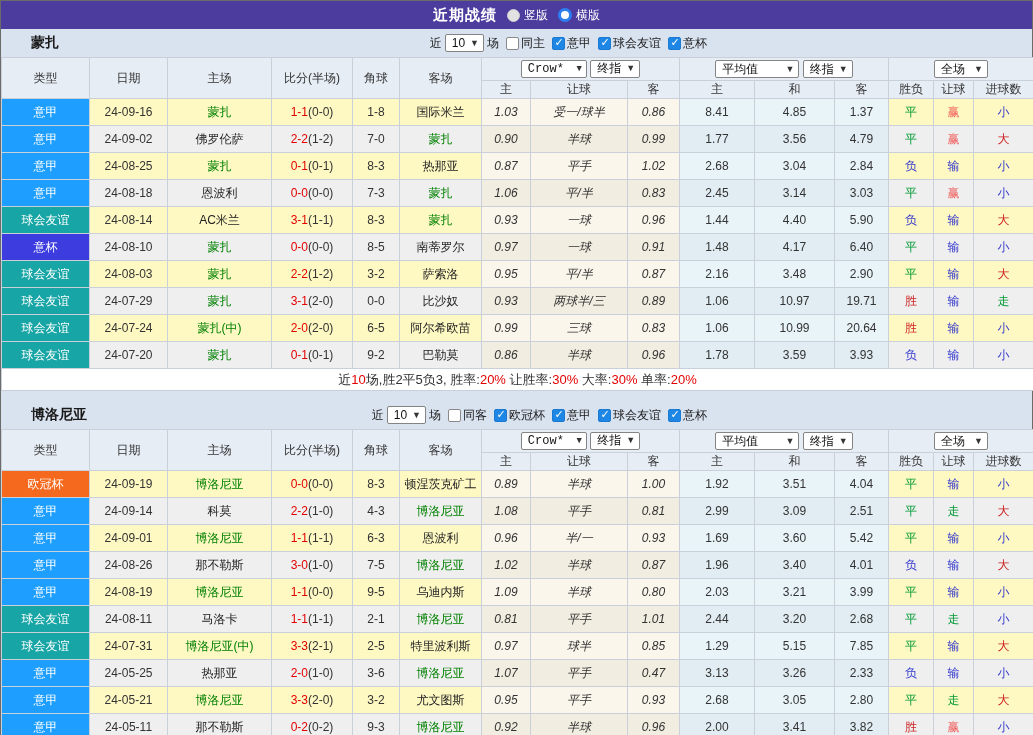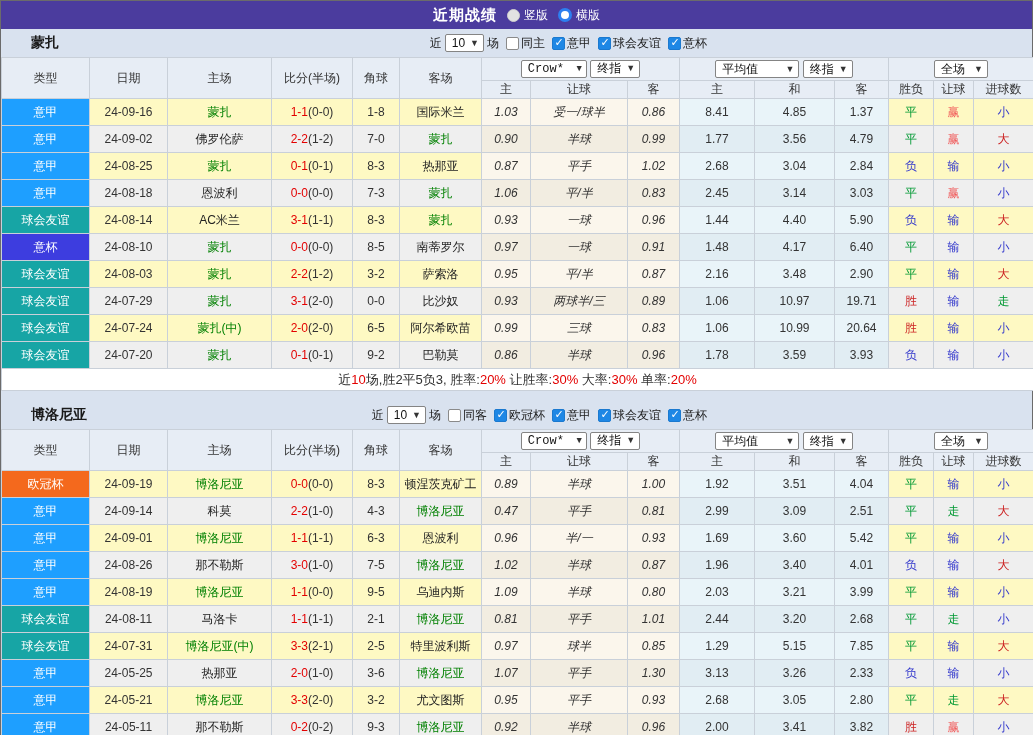--- a/index.html
+++ b/index.html
@@ -454,21 +454,21 @@
           <td class="c-plain" style="color: rgb(51, 56, 204);">输</td>
           <td class="c-plain" style="color: rgb(51, 56, 204);">小</td>
         </tr>
         <tr>
           <td class="c-type" style="background: rgb(30, 159, 255);">意甲</td>
           <td class="c-plain">24-09-14</td>
           <td class="c-plain team">科莫</td>
           <td class="c-plain"><span class="score-ft">2-2</span><span class="score-ht">(1-0)</span></td>
           <td class="c-plain">4-3</td>
           <td class="c-plain team self">博洛尼亚</td>
-          <td class="c-odds">0.47</td>
+          <td class="c-odds">1.08</td>
           <td class="c-odds">平手</td>
           <td class="c-odds">0.81</td>
           <td class="c-avg">2.99</td>
           <td class="c-avg">3.09</td>
           <td class="c-avg">2.51</td>
           <td class="c-plain" style="color: rgb(0, 153, 51);">平</td>
           <td class="c-plain" style="color: rgb(0, 153, 51);">走</td>
           <td class="c-plain" style="color: rgb(204, 34, 34);">大</td>
         </tr>
         <tr>
@@ -558,21 +558,21 @@
         </tr>
         <tr>
           <td class="c-type" style="background: rgb(30, 159, 255);">意甲</td>
           <td class="c-plain">24-05-25</td>
           <td class="c-plain team">热那亚</td>
           <td class="c-plain"><span class="score-ft">2-0</span><span class="score-ht">(1-0)</span></td>
           <td class="c-plain">3-6</td>
           <td class="c-plain team self">博洛尼亚</td>
           <td class="c-odds">1.07</td>
           <td class="c-odds">平手</td>
-          <td class="c-odds">1.30</td>
+          <td class="c-odds">0.47</td>
           <td class="c-avg">3.13</td>
           <td class="c-avg">3.26</td>
           <td class="c-avg">2.33</td>
           <td class="c-plain" style="color: rgb(51, 56, 204);">负</td>
           <td class="c-plain" style="color: rgb(51, 56, 204);">输</td>
           <td class="c-plain" style="color: rgb(51, 56, 204);">小</td>
         </tr>
         <tr>
           <td class="c-type" style="background: rgb(30, 159, 255);">意甲</td>
           <td class="c-plain">24-05-21</td>

